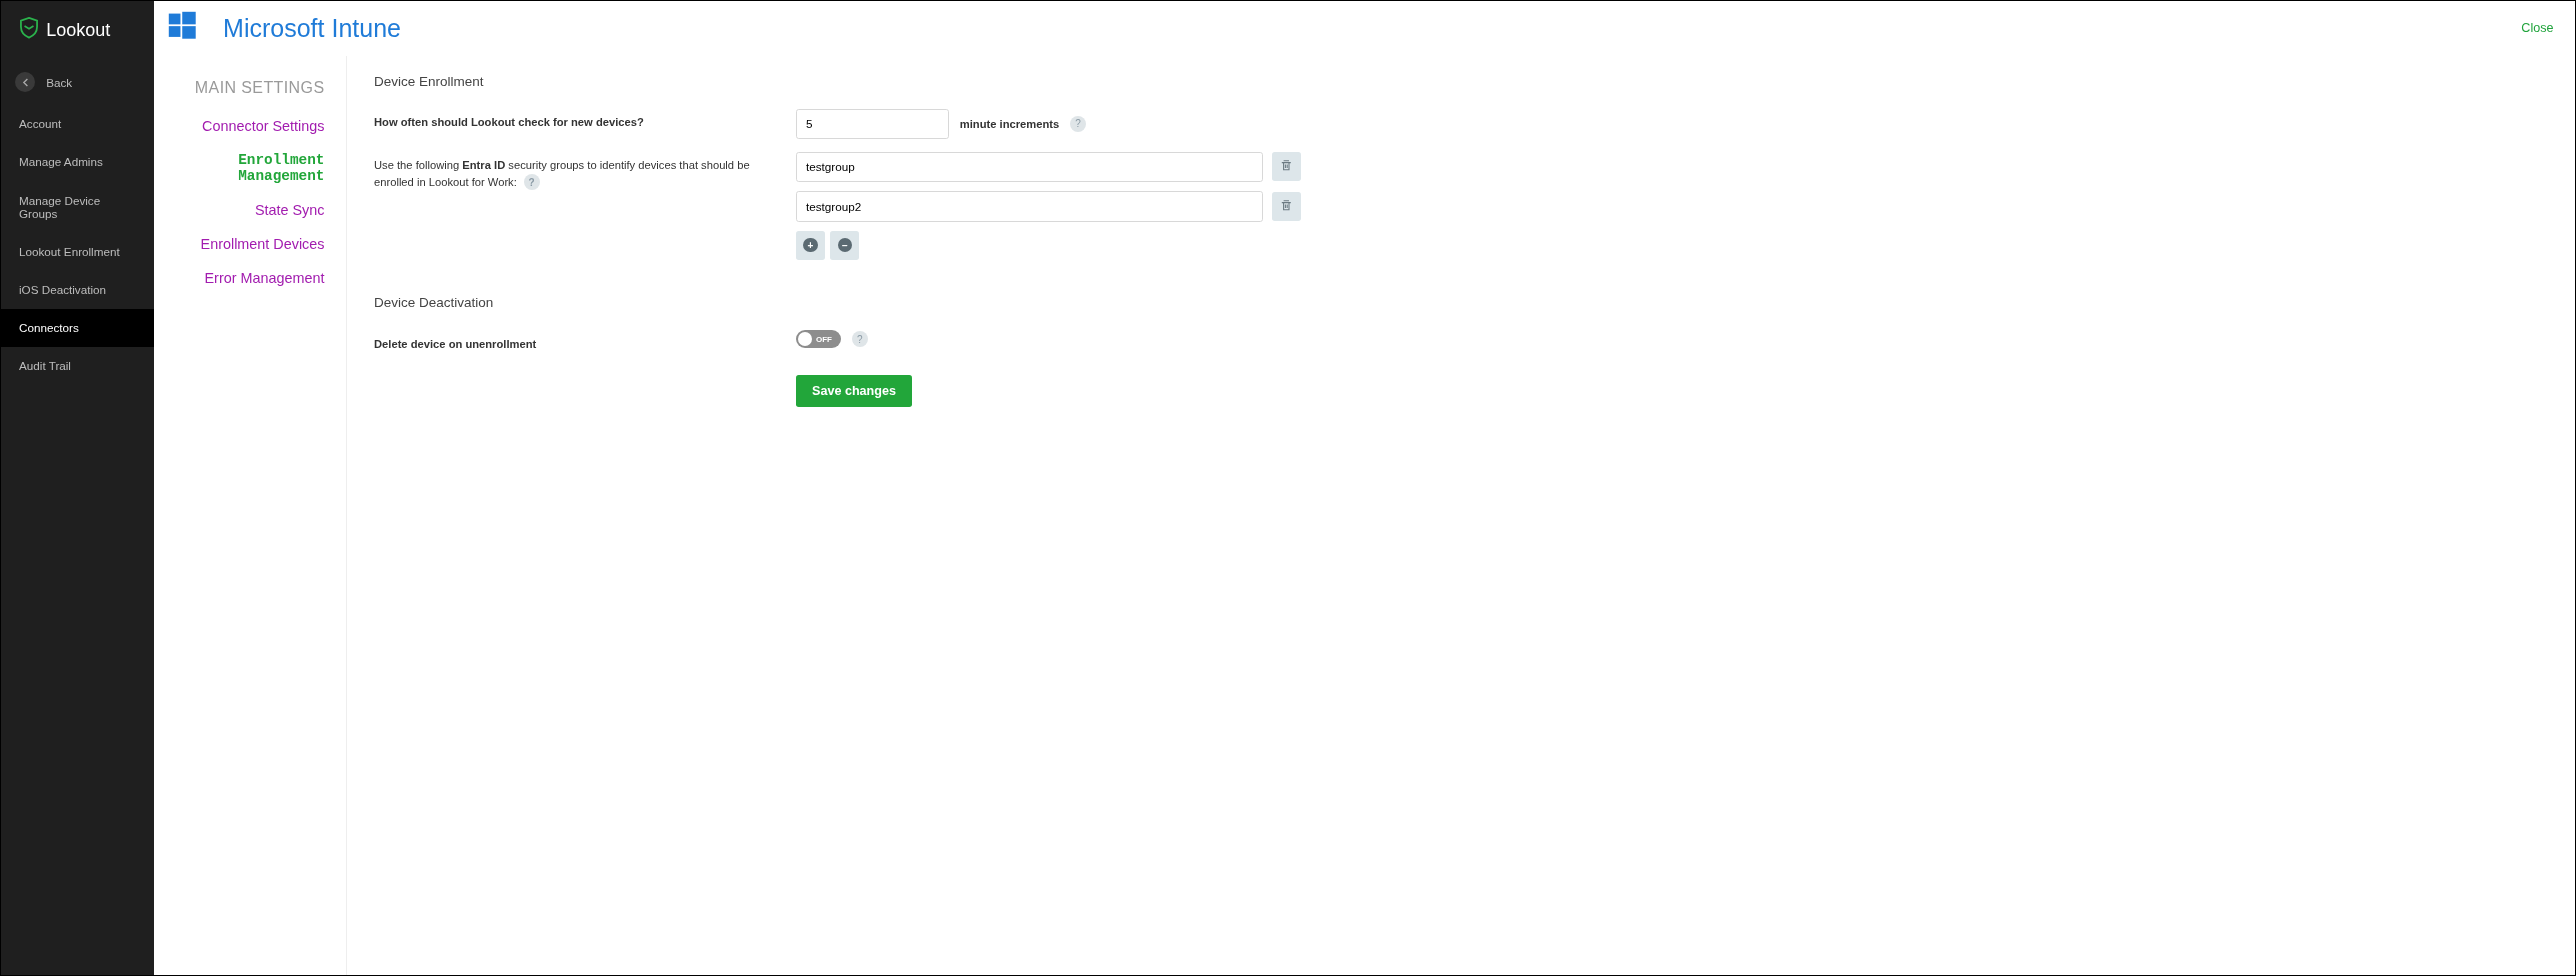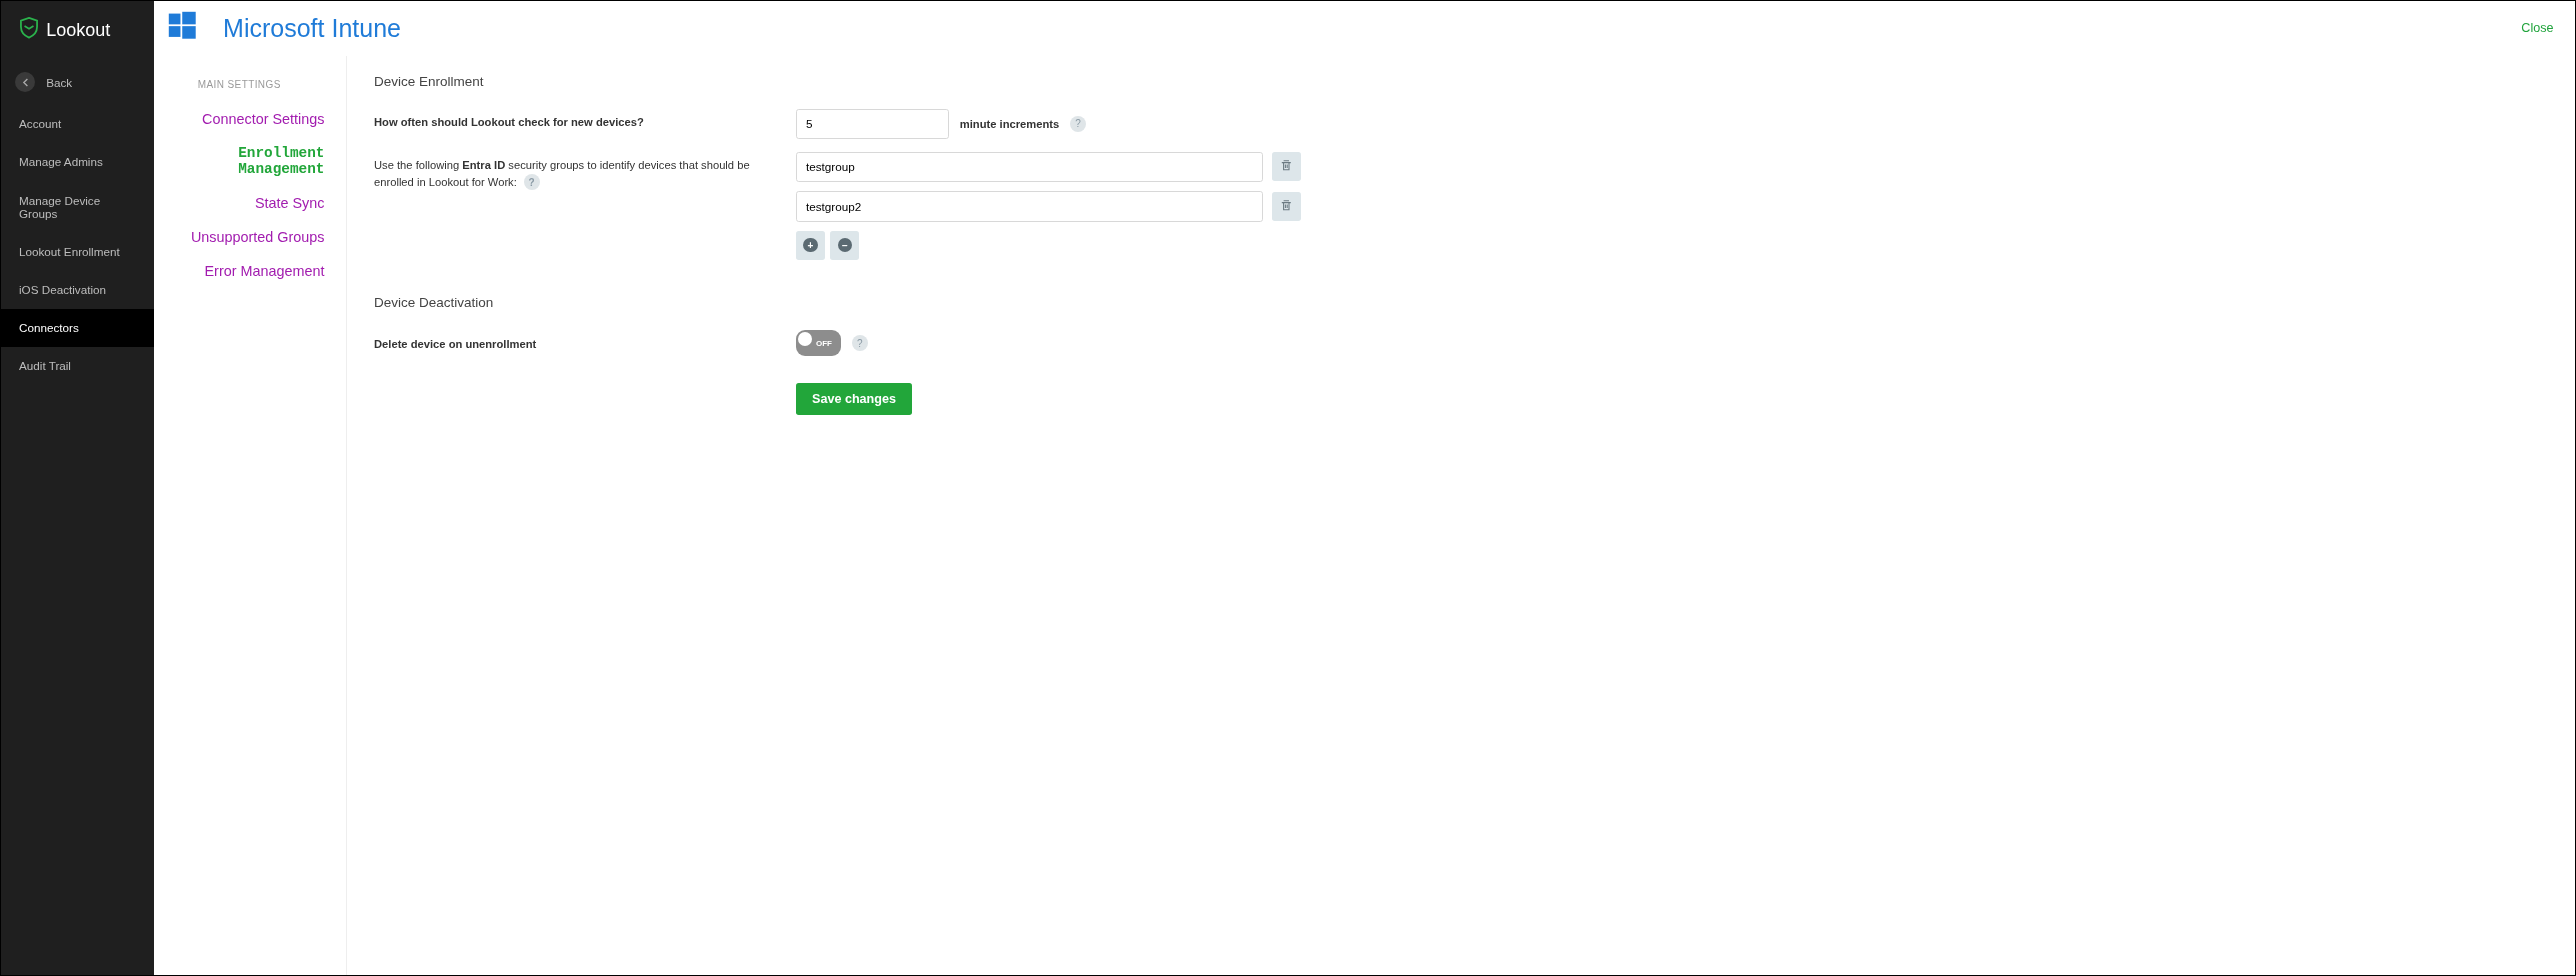--- a/index.html
+++ b/index.html
@@ -82,25 +82,24 @@
 
   
   .settings-nav {
     width: 193px;
     padding: 18px 0 18px 0;
     border-right: 0.9px solid #eee;
     text-align: right;
     flex-shrink: 0;
   }
   .settings-header {
-    font-size: 10px;
+    font-size: 16px;
     letter-spacing: 0.4px;
     color: #9a9a9a;
     padding: 5.4px 21.5px 12.6px 0;
-    text-align: center;
   }
   .settings-item {
     font-size: 14.4px;
     color: #a21caf;
     padding: 9px 21.5px 9px 0;
     cursor: pointer;
     font-weight: 500;
   }
   .settings-item.active { color: #22a63a; font-weight: 600; font-family: Liberation Mono, monospace; }
 
@@ -187,21 +186,21 @@
     width: 14.4px; height: 14.4px; border-radius: 50%;
     background: #5b6a72;
     color: #fff;
     display: flex; align-items: center; justify-content: center;
     font-size: 10px;
     font-weight: bold;
   }
 
   
   .toggle {
-    width: 45px; height: 26px;
+    width: 45px; height: 18px;
     background: #8d8d8d;
     border-radius: 9px;
     position: relative;
     cursor: pointer;
     display: flex; align-items: center;
     color: #fff;
     font-size: 8px;
     font-weight: 600;
     padding-left: 20px;
   }
@@ -300,21 +299,21 @@
       <div class="settings-item">
         <span>Connector Settings</span>
       </div>
       <div class="settings-item active">
         <span>Enrollment Management</span>
       </div>
       <div class="settings-item">
         <span>State Sync</span>
       </div>
       <div class="settings-item">
-        <span>Unsupported Groups</span>
+        <span>Enrollment Devices</span>
       </div>
       <div class="settings-item">
         <span>Error Management</span>
       </div>
     </nav>
 
     <section class="panel">
 
       <div class="section-title">Device Enrollment</div>
 

